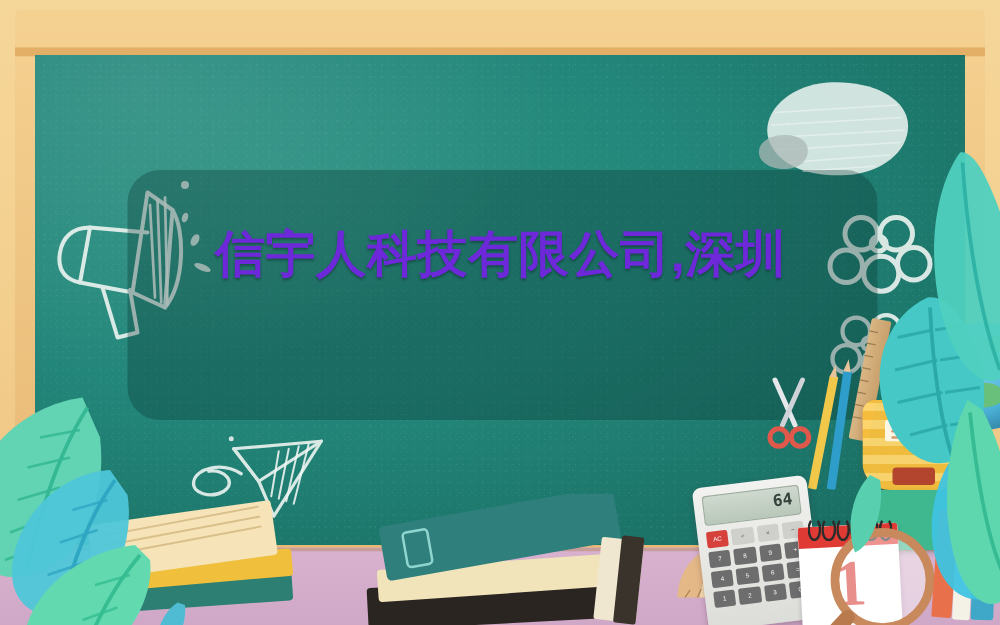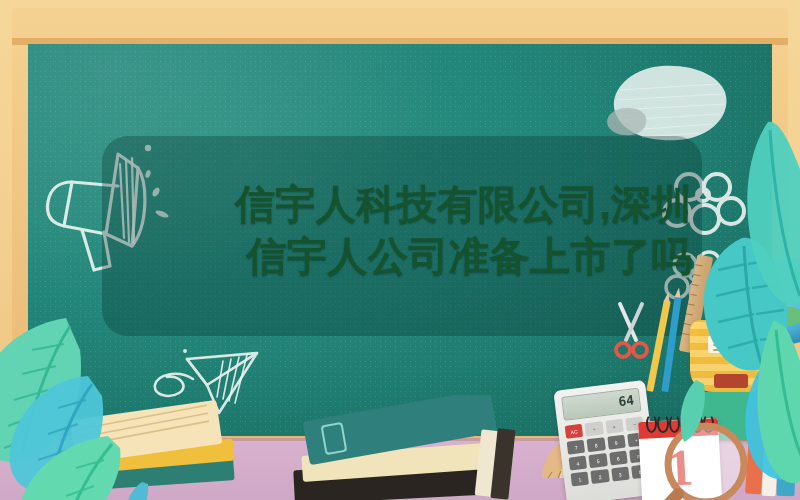--- a/index.html
+++ b/index.html
@@ -48,24 +48,24 @@
 
   .d-megaphone{left:20px;top:130px;}
   .d-plane{left:145px;top:345px;}
   .d-flowers{left:655px;top:165px;}
   .d-smudge{left:590px;top:50px;}
 
   
   .overlay{position:absolute;left:102px;top:136px;width:600px;height:200px;
      background:rgba(8,48,44,.30);border-radius:26px;}
   .headline{position:absolute;left:172px;top:178px;width:520px;
-     color:#14532d;font-weight:700;font-size:40px;line-height:52px;
+     color:#6d28d9;font-weight:700;font-size:40px;line-height:52px;
      letter-spacing:.5px;
      font-family:"Liberation Sans","DejaVu Sans",sans-serif;
-     text-shadow:0 1px 2px rgba(0,0,0,.30);white-space:pre-line;text-align:right;}
+     text-shadow:0 1px 2px rgba(0,0,0,.30);white-space:pre-line;}
 
   
   .leafgrp{position:absolute;pointer-events:none;}
   .lf-left{left:-30px;top:300px;}
   .lf-right{left:680px;top:230px;}
   .lf-farright{left:740px;top:120px;}
 
   
   .obj{position:absolute;}
 
@@ -235,21 +235,21 @@
           <circle cx="54" cy="98" r="11"></circle>
         <circle cx="22" cy="122" r="11"></circle>
           <circle cx="46" cy="126" r="11"></circle>
         <circle cx="40" cy="110" r="5"></circle>
       </g>
     </svg>
   </div>
 
   <div class="overlay"></div>
 
-  <div class="headline"><span>信宇人科技有限公司,深圳</span><br><span>信宇人公司准备上市了吗</span></div>
+  <div class="headline"><span>信宇人科技有限公司,深圳</span><br></div>
 
   <div class="obj globe">
     <b style="left:8px;top:16px;width:30px;height:18px;"></b>
     <b style="left:44px;top:10px;width:26px;height:14px;"></b>
     <b style="left:18px;top:48px;width:40px;height:20px;"></b>
 
   </div>
 
   <div class="obj ruler">
     <i style="top:10px"></i>

